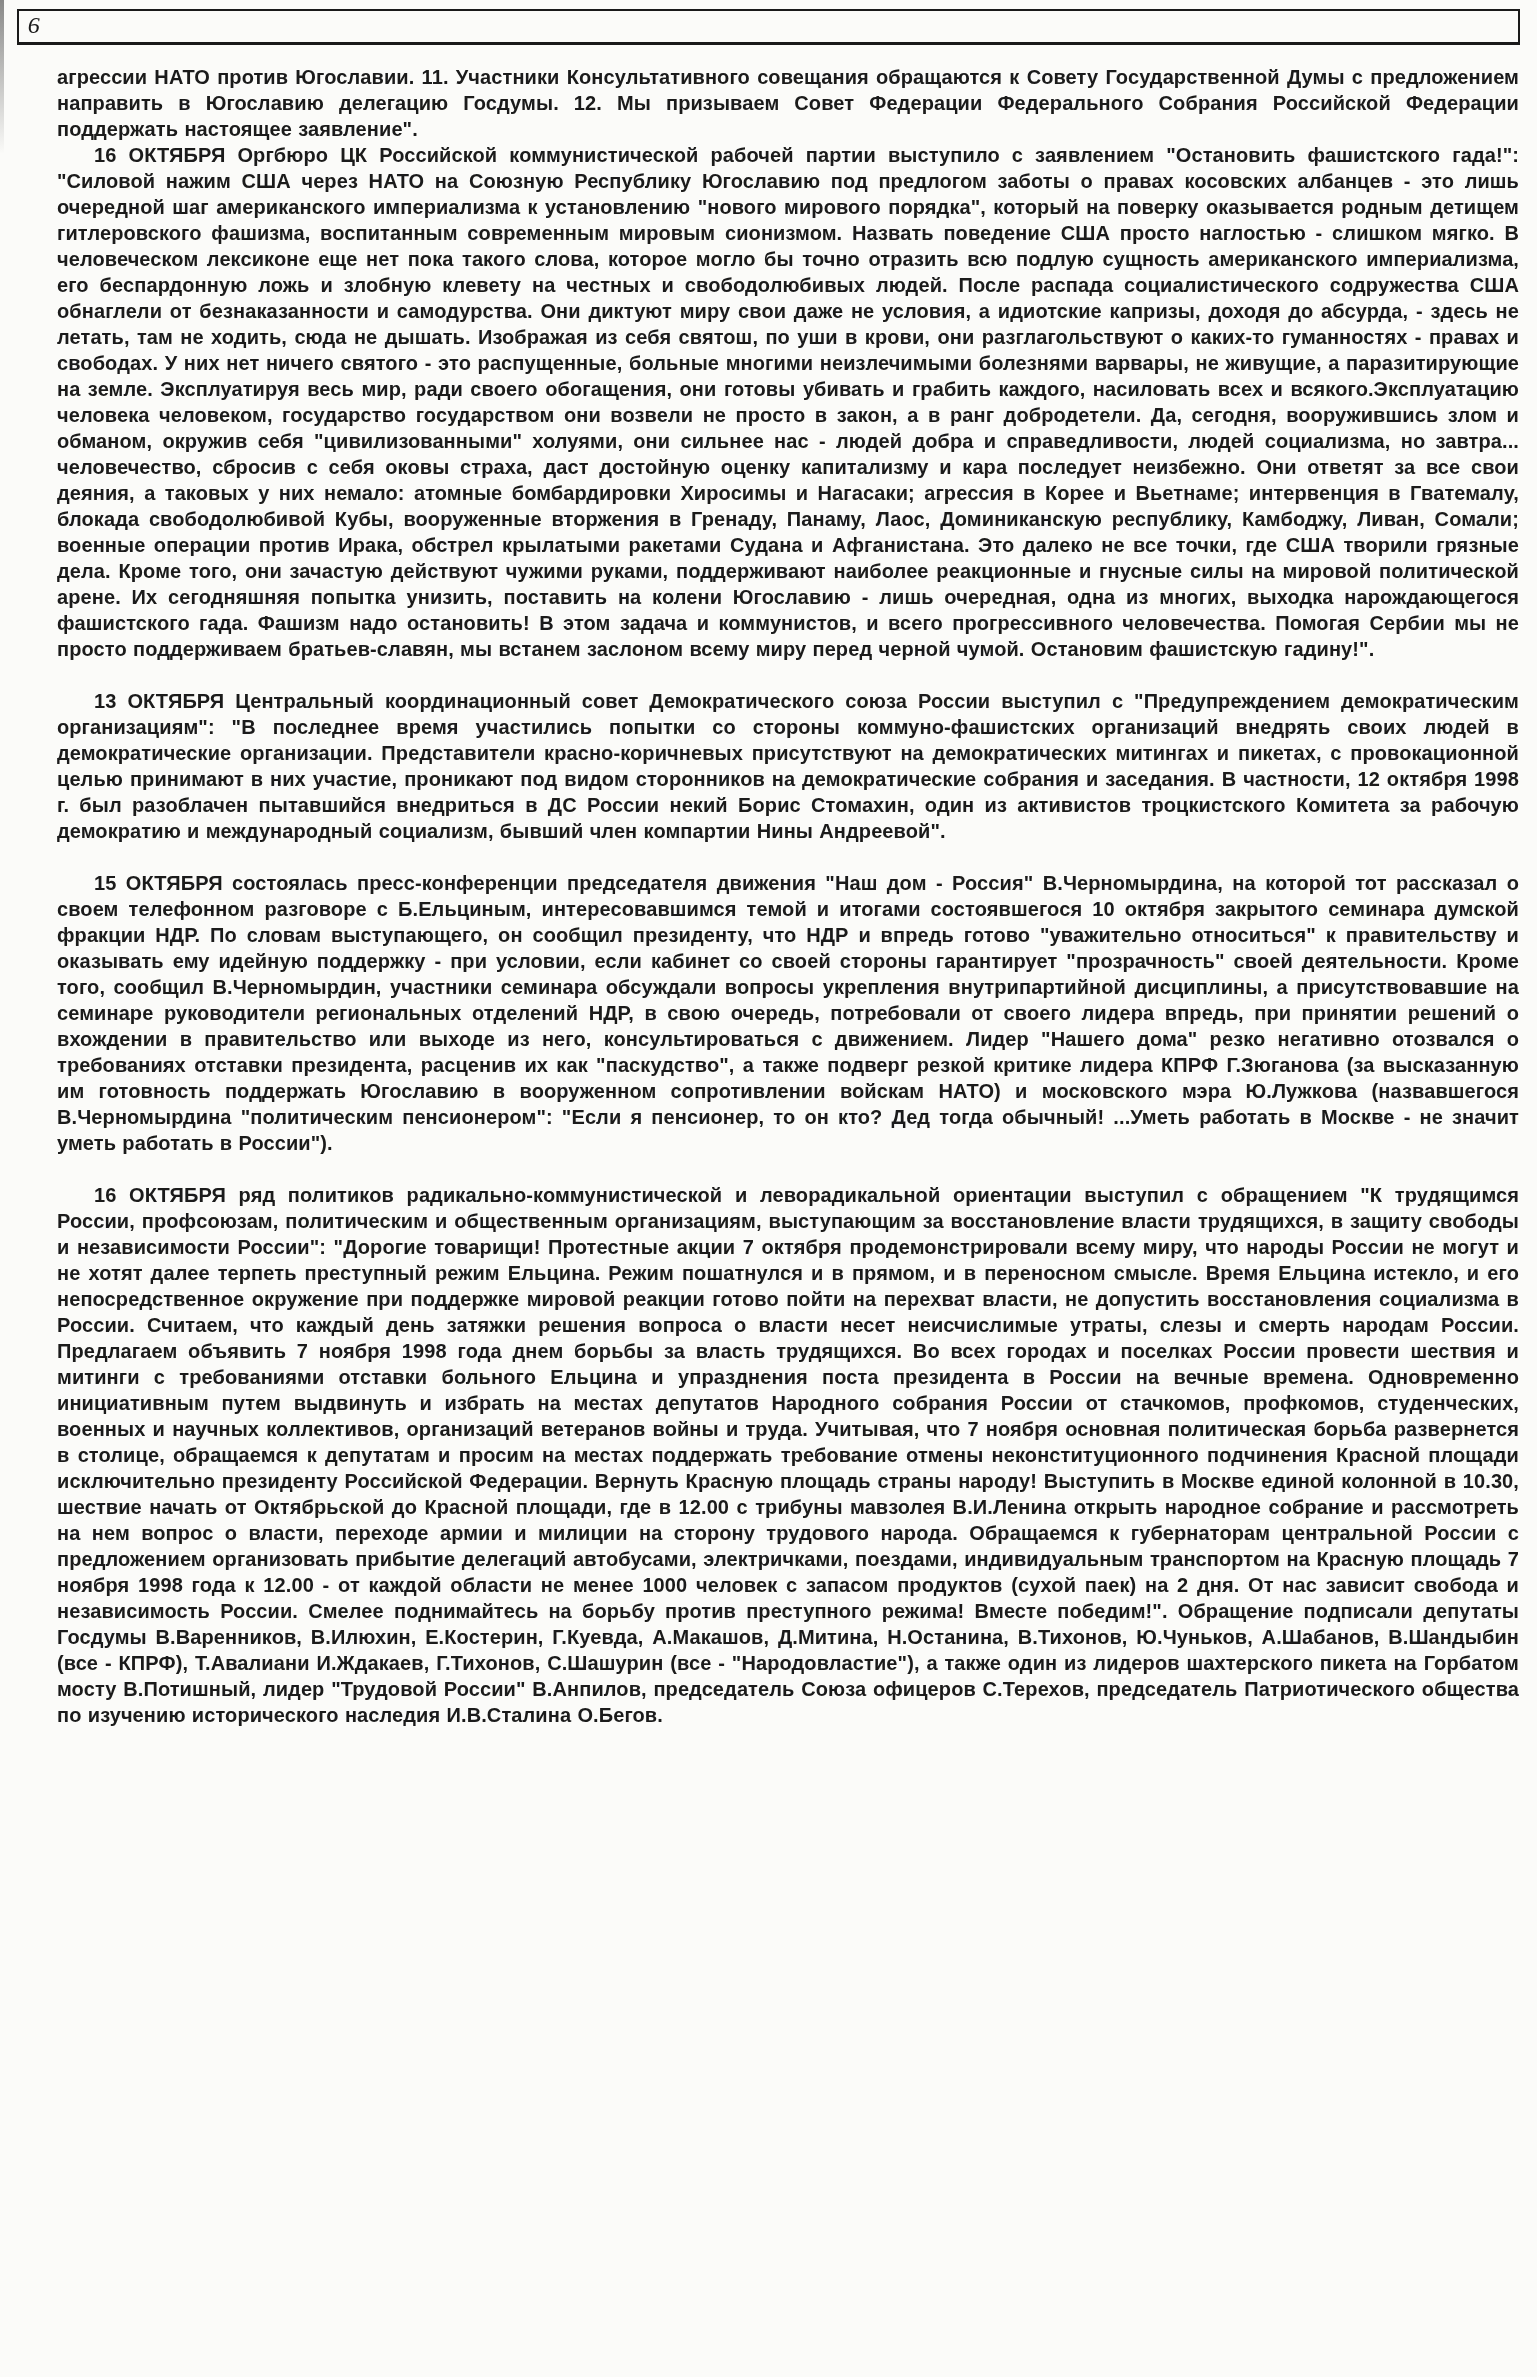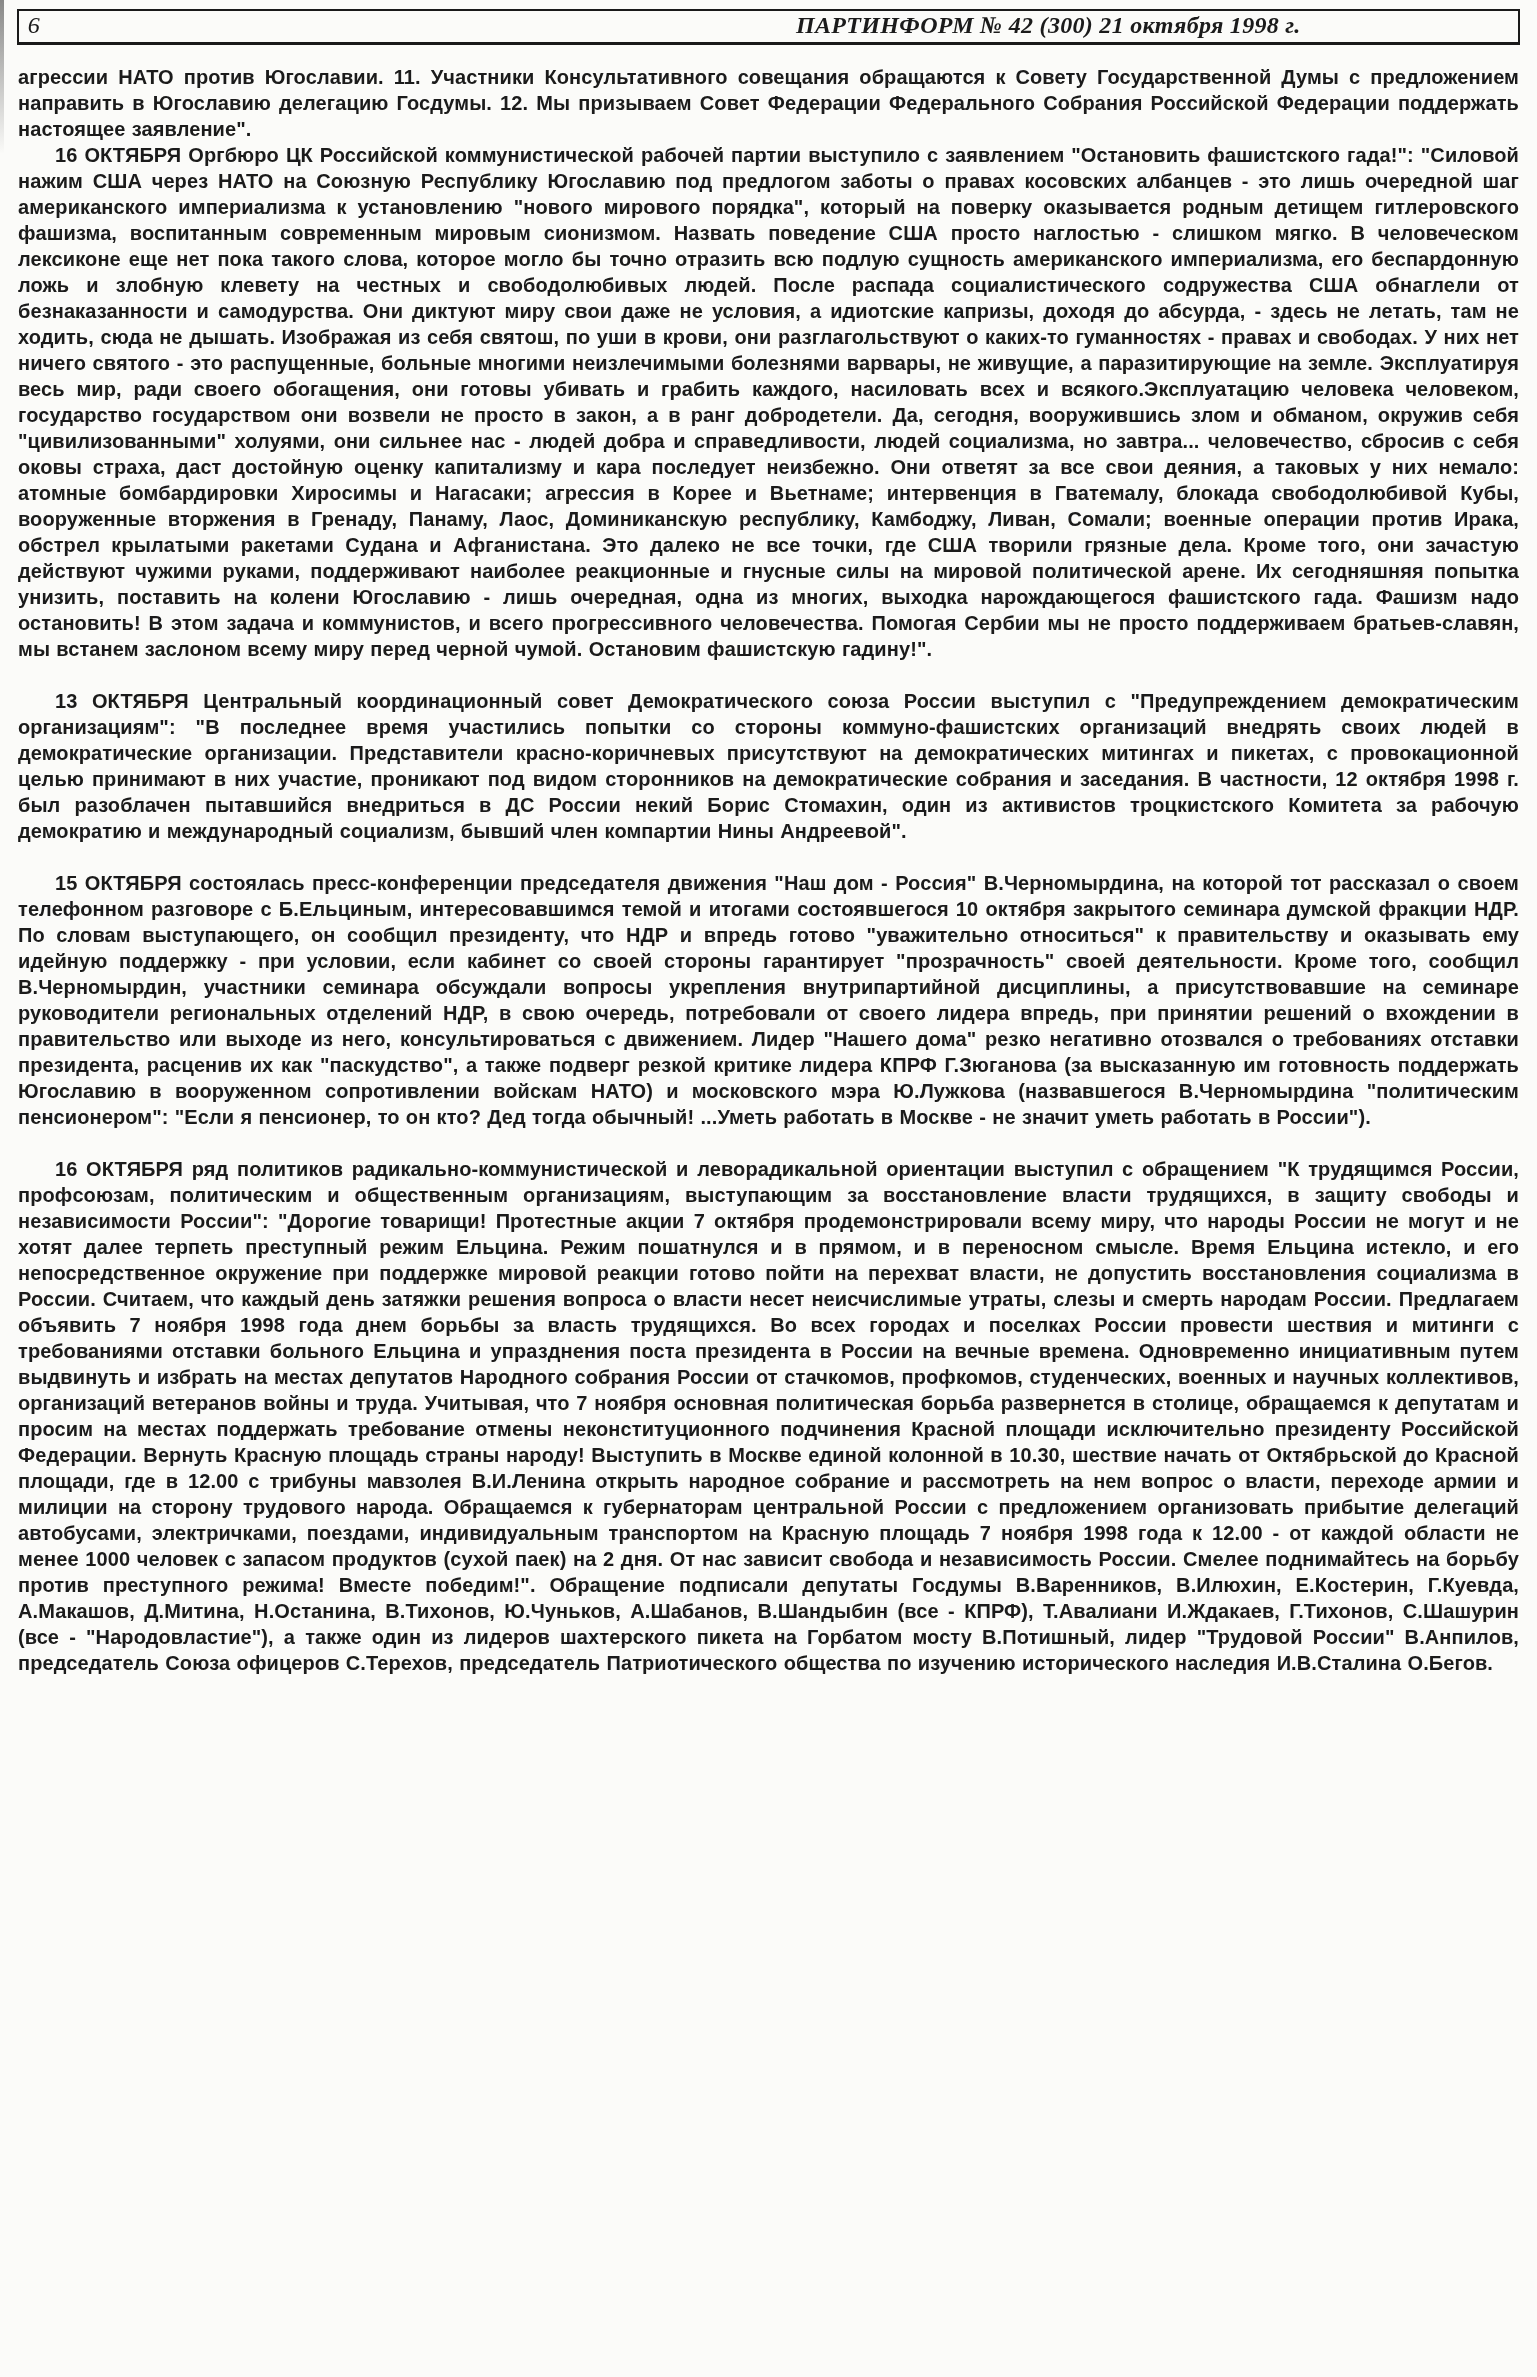--- a/index.html
+++ b/index.html
@@ -56,37 +56,37 @@
     white-space:nowrap;
   }
   .content{
     padding:19px 1.3px 0 1.3px;
     font-size:20px;
     line-height:26px;
     font-weight:bold;
     text-align:justify;
     letter-spacing:0.1px;
     word-spacing:0.6px;
+    margin-left:39px;
   }
   .content p{
     text-align:justify;
   }
   .content p.indent{ text-indent:37px; }
   .content p.gap-before{ margin-top:26px; }
 </style>
 </head>
 <body>
 
 <div class="scan-edge"></div>
 
 <div class="page">
 
   <div class="masthead">
     <span class="page-number">6</span>
-    <span class="masthead-title">ПАРТИНФОРМ № 42 (300) 21 октября 1998 г.</span>
   </div>
 
   <div class="content">
     <p>агрессии НАТО против Югославии. 11. Участники Консультативного совещания обращаются к Совету Государственной Думы с предложением направить в Югославию делегацию Госдумы. 12. Мы призываем Совет Федерации Федерального Собрания Российской Федерации поддержать настоящее заявление".</p>
 
     <p class="indent">16 ОКТЯБРЯ Оргбюро ЦК Российской коммунистической рабочей партии выступило с заявлением "Остановить фашистского гада!": "Силовой нажим США через НАТО на Союзную Республику Югославию под предлогом заботы о правах косовских албанцев - это лишь очередной шаг американского империализма к установлению "нового мирового порядка", который на поверку оказывается родным детищем гитлеровского фашизма, воспитанным современным мировым сионизмом. Назвать поведение США просто наглостью - слишком мягко. В человеческом лексиконе еще нет пока такого слова, которое могло бы точно отразить всю подлую сущность американского империализма, его беспардонную ложь и злобную клевету на честных и свободолюбивых людей. После распада социалистического содружества США обнаглели от безнаказанности и самодурства. Они диктуют миру свои даже не условия, а идиотские капризы, доходя до абсурда, - здесь не летать, там не ходить, сюда не дышать. Изображая из себя святош, по уши в крови, они разглагольствуют о каких-то гуманностях - правах и свободах. У них нет ничего святого - это распущенные, больные многими неизлечимыми болезнями варвары, не живущие, а паразитирующие на земле. Эксплуатируя весь мир, ради своего обогащения, они готовы убивать и грабить каждого, насиловать всех и всякого.Эксплуатацию человека человеком, государство государством они возвели не просто в закон, а в ранг добродетели. Да, сегодня, вооружившись злом и обманом, окружив себя "цивилизованными" холуями, они сильнее нас - людей добра и справедливости, людей социализма, но завтра... человечество, сбросив с себя оковы страха, даст достойную оценку капитализму и кара последует неизбежно. Они ответят за все свои деяния, а таковых у них немало: атомные бомбардировки Хиросимы и Нагасаки; агрессия в Корее и Вьетнаме; интервенция в Гватемалу, блокада свободолюбивой Кубы, вооруженные вторжения в Гренаду, Панаму, Лаос, Доминиканскую республику, Камбоджу, Ливан, Сомали; военные операции против Ирака, обстрел крылатыми ракетами Судана и Афганистана. Это далеко не все точки, где США творили грязные дела. Кроме того, они зачастую действуют чужими руками, поддерживают наиболее реакционные и гнусные силы на мировой политической арене. Их сегодняшняя попытка унизить, поставить на колени Югославию - лишь очередная, одна из многих, выходка нарождающегося фашистского гада. Фашизм надо остановить! В этом задача и коммунистов, и всего прогрессивного человечества. Помогая Сербии мы не просто поддерживаем братьев-славян, мы встанем заслоном всему миру перед черной чумой. Остановим фашистскую гадину!".</p>
 
     <p class="indent gap-before">13 ОКТЯБРЯ Центральный координационный совет Демократического союза России выступил с "Предупреждением демократическим организациям": "В последнее время участились попытки со стороны коммуно-фашистских организаций внедрять своих людей в демократические организации. Представители красно-коричневых присутствуют на демократических митингах и пикетах, с провокационной целью принимают в них участие, проникают под видом сторонников на демократические собрания и заседания. В частности, 12 октября 1998 г. был разоблачен пытавшийся внедриться в ДС России некий Борис Стомахин, один из активистов троцкистского Комитета за рабочую демократию и международный социализм, бывший член компартии Нины Андреевой".</p>
 
     <p class="indent gap-before">15 ОКТЯБРЯ состоялась пресс-конференции председателя движения "Наш дом - Россия" В.Черномырдина, на которой тот рассказал о своем телефонном разговоре с Б.Ельциным, интересовавшимся темой и итогами состоявшегося 10 октября закрытого семинара думской фракции НДР. По словам выступающего, он сообщил президенту, что НДР и впредь готово "уважительно относиться" к правительству и оказывать ему идейную поддержку - при условии, если кабинет со своей стороны гарантирует "прозрачность" своей деятельности. Кроме того, сообщил В.Черномырдин, участники семинара обсуждали вопросы укрепления внутрипартийной дисциплины, а присутствовавшие на семинаре руководители региональных отделений НДР, в свою очередь, потребовали от своего лидера впредь, при принятии решений о вхождении в правительство или выходе из него, консультироваться с движением. Лидер "Нашего дома" резко негативно отозвался о требованиях отставки президента, расценив их как "паскудство", а также подверг резкой критике лидера КПРФ Г.Зюганова (за высказанную им готовность поддержать Югославию в вооруженном сопротивлении войскам НАТО) и московского мэра Ю.Лужкова (назвавшегося В.Черномырдина "политическим пенсионером": "Если я пенсионер, то он кто? Дед тогда обычный! ...Уметь работать в Москве - не значит уметь работать в России").</p>

